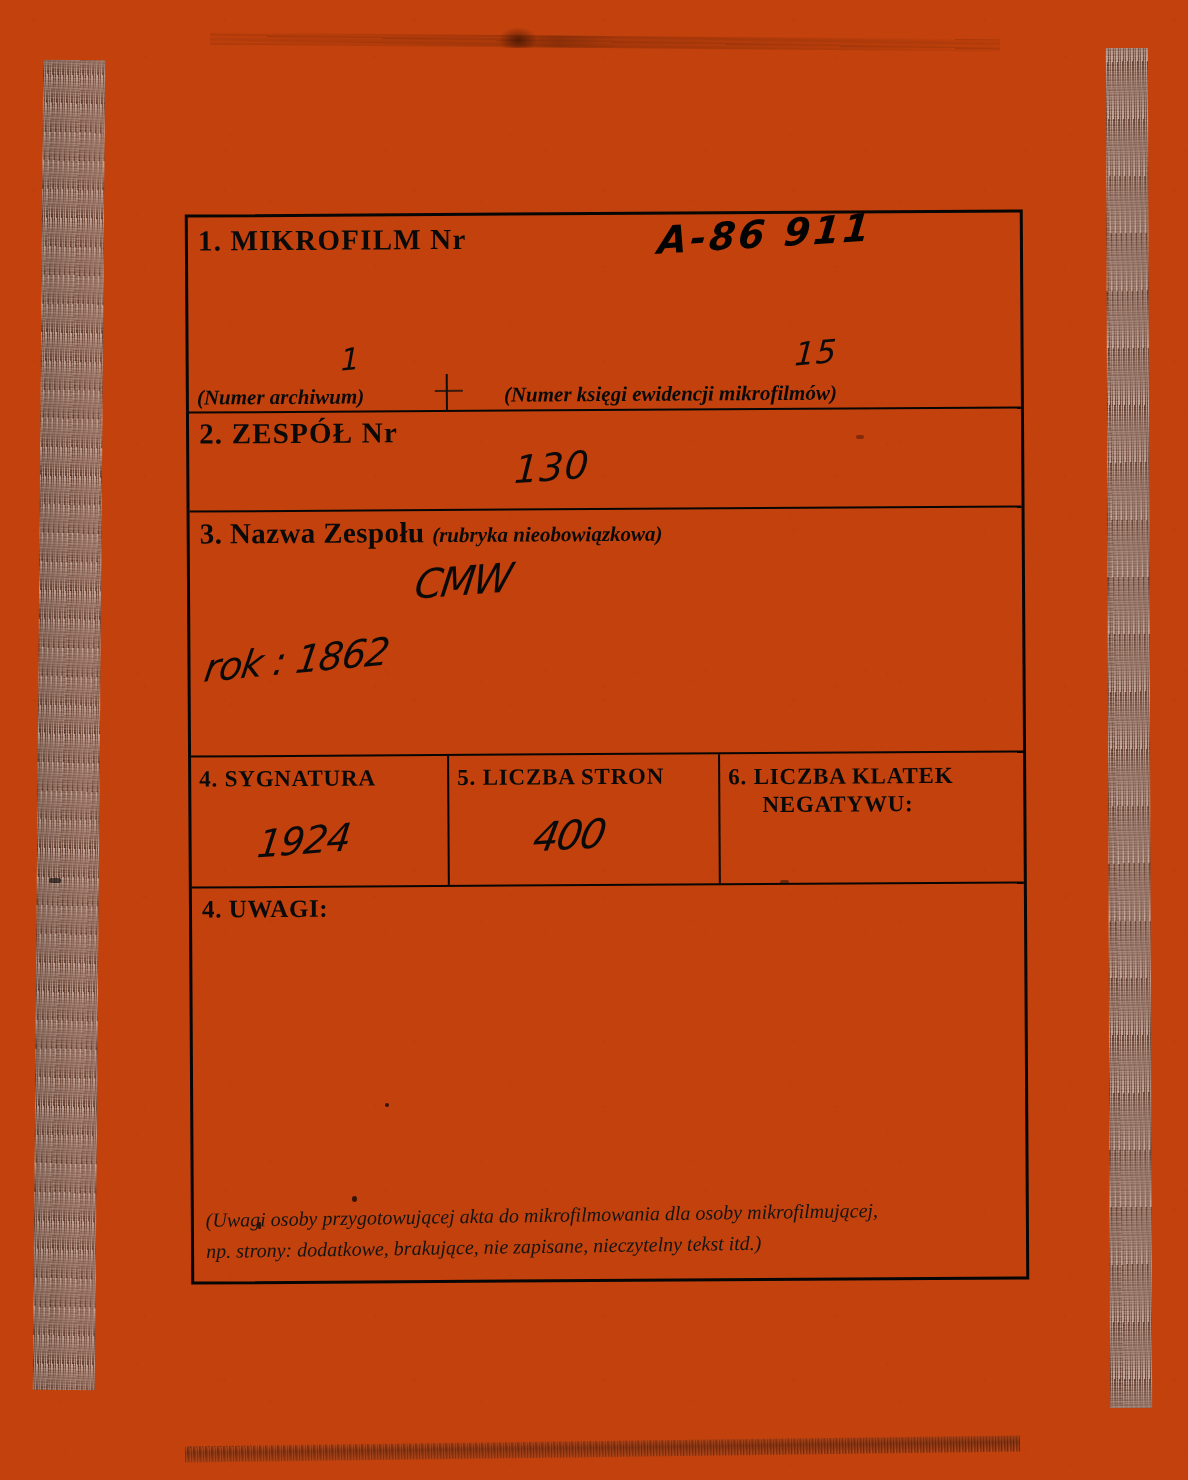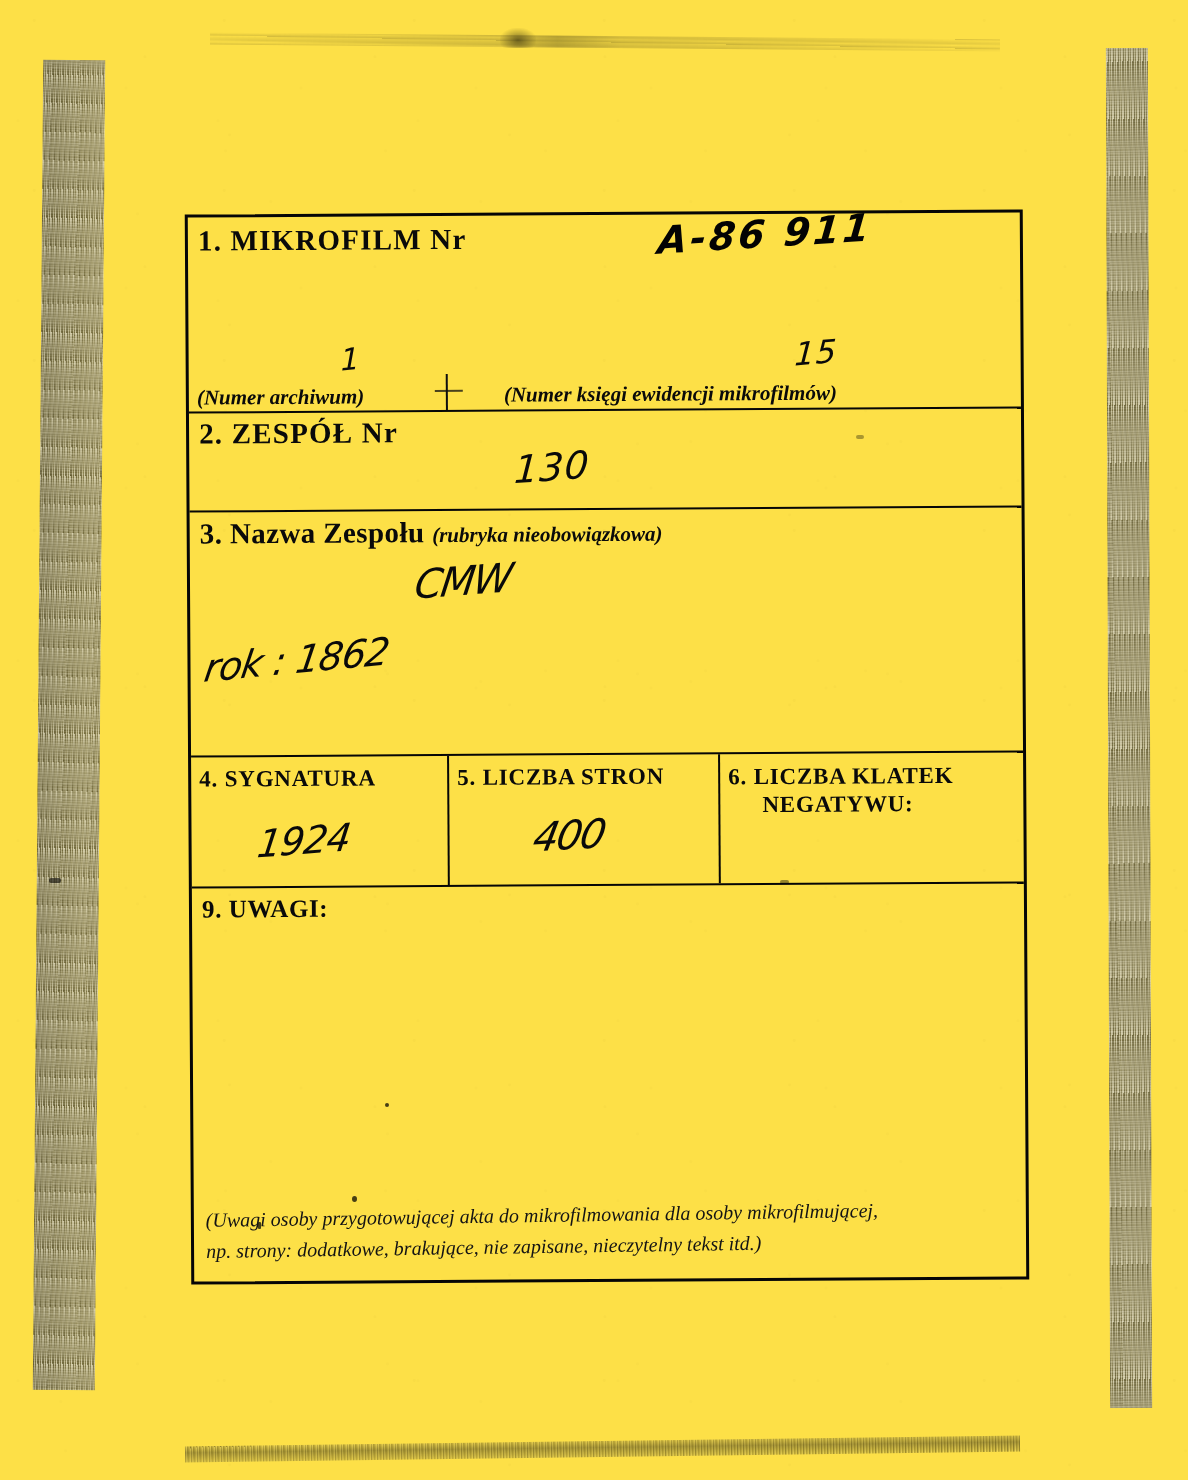--- a/index.html
+++ b/index.html
@@ -14,21 +14,21 @@
     position: relative;
     overflow: hidden;
     font-family: "Liberation Serif", "DejaVu Serif", serif;
     color: #111;
   }
 
   
   #scan-page {
     position: absolute;
     inset: 0;
-    background: #fde047;
+    background: #c2410c;
   }
 
   
   #paper-grain {
     position: absolute;
     inset: 0;
     pointer-events: none;
     opacity: .55;
     background-image:
       radial-gradient(circle at 18% 12%, rgba(0,0,0,.035) 0 1px, transparent 2px),
@@ -424,21 +424,21 @@
       <div class="col" id="col-liczba-klatek">
         <div class="col-head" id="head-liczba-klatek">
           <span>6. LICZBA  KLATEK</span>
           <span class="l2">NEGATYWU:</span>
         </div>
         <div id="value-liczba-klatek"></div>
       </div>
     </div>
 
     <div class="row" id="row-uwagi">
-      <div id="label-uwagi">9. UWAGI:</div>
+      <div id="label-uwagi">4. UWAGI:</div>
 
       <div id="note-uwagi">
         <div>(Uwagi osoby przygotowującej akta do mikrofilmowania dla osoby mikrofilmującej,</div>
         <div>np. strony: dodatkowe, brakujące, nie zapisane, nieczytelny tekst itd.)</div>
       </div>
     </div>
 
   </div>
 </div>
 

